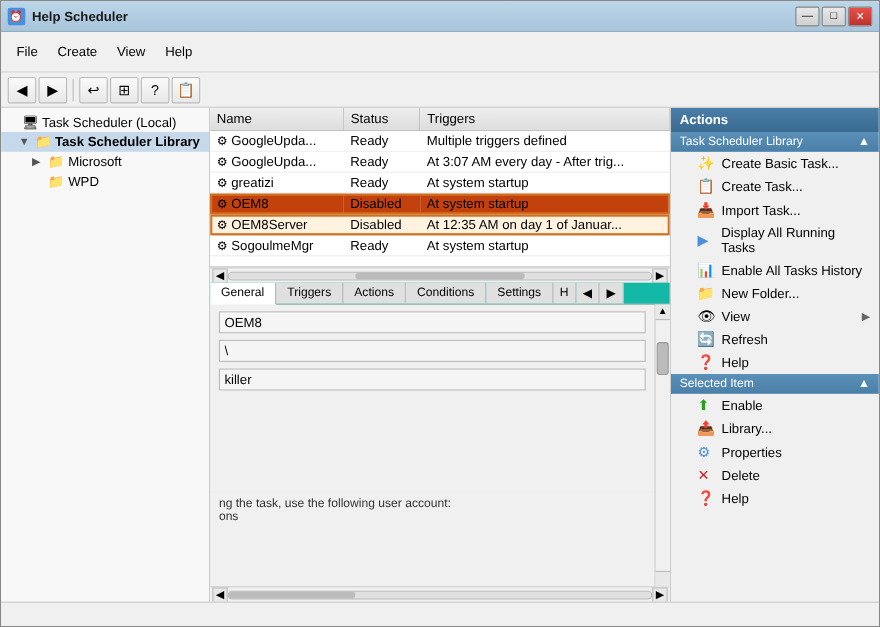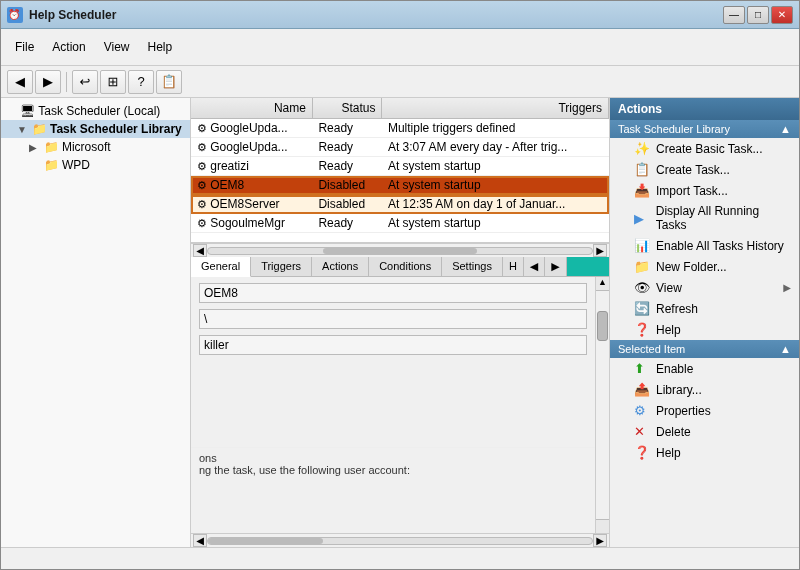--- a/index.html
+++ b/index.html
@@ -145,21 +145,21 @@
     table {
       width: 100%;
       border-collapse: collapse;
       font-size: 12px;
     }
     th {
       background: linear-gradient(to bottom, #eee, #ddd);
       border-right: 1px solid #bbb;
       border-bottom: 1px solid #bbb;
       padding: 3px 6px;
-      text-align: right;
+      text-align: left;
       position: sticky;
       top: 0;
       font-weight: normal;
     }
     td {
       padding: 2px 6px;
       border-bottom: 1px solid #eee;
     }
     .tab-bar {
       display: flex;
@@ -307,21 +307,21 @@
     </div>
     <div class="title-bar-controls">
       <div class="title-btn">—</div>
       <div class="title-btn">□</div>
       <div class="title-btn close">✕</div>
     </div>
   </div>
 
   <div class="menu-bar">
     <span class="menu-item">File</span>
-    <span class="menu-item">Action</span>
+    <span class="menu-item">Create</span>
     <span class="menu-item">View</span>
     <span class="menu-item">Help</span>
   </div>
 
   <div class="toolbar">
     <div class="toolbar-btn">◀</div>
     <div class="toolbar-btn">▶</div>
     <div class="toolbar-separator"></div>
     <div class="toolbar-btn">↩</div>
     <div class="toolbar-btn">⊞</div>
@@ -427,22 +427,22 @@
             </div>
             <div class="detail-field">
               <input class="detail-input" type="text" value="\" style="">
             </div>
             <div class="detail-field">
               <input class="detail-input" type="text" value="killer" style="">
             </div>
             <div style="height:80px;"></div>
           </div>
           <div class="detail-footer">
+            <div>ng the task, use the following user account:</div>
             <div>ons</div>
-            <div>ng the task, use the following user account:</div>
           </div>
         </div>
         <div class="v-scrollbar">
           <div style="width:100%;height:14px;background:#e8e8e8;border-bottom:1px solid #bbb;font-size:9px;text-align:center;cursor:pointer;">▲</div>
           <div class="v-scroll-thumb"></div>
           <div style="width:100%;height:14px;background:#e8e8e8;border-top:1px solid #bbb;font-size:9px;text-align:center;cursor:pointer;position:absolute;bottom:0;">▼</div>
         </div>
       </div>
 
       <div class="scrollbar-h">

